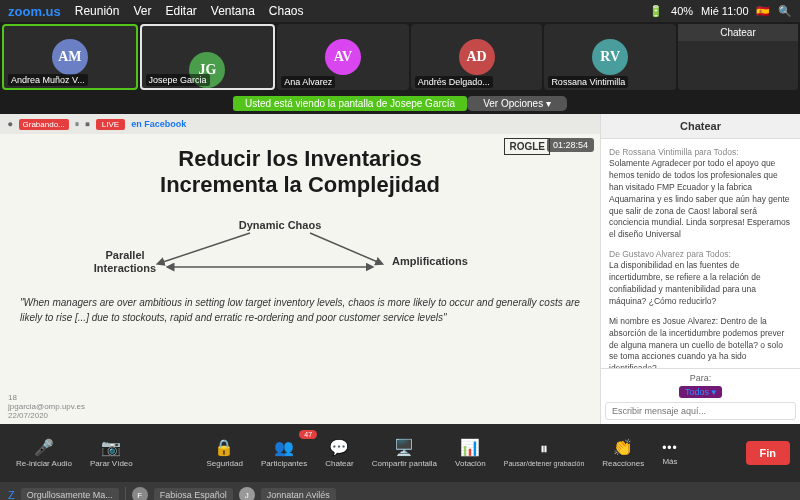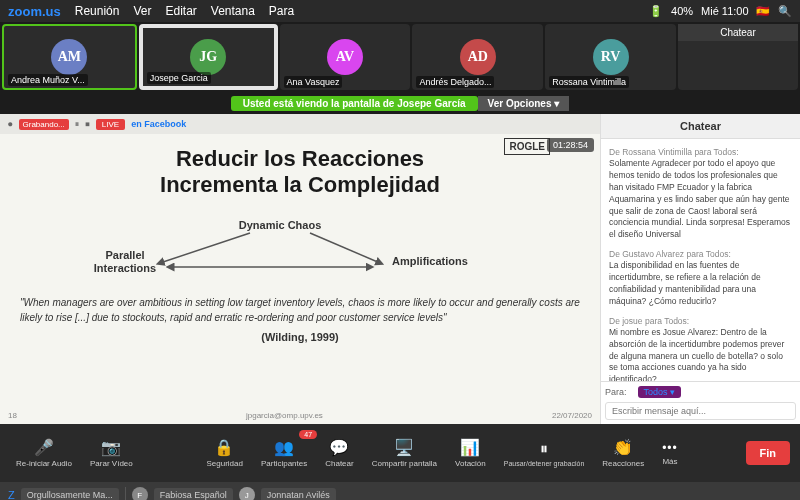--- a/index.html
+++ b/index.html
@@ -78,35 +78,34 @@
       text-align: center;
     }
 
     
     .notification-bar {
       height: 22px;
       background: #1c1c1c;
       display: flex;
       align-items: center;
       justify-content: center;
-      font-weight: bold;
     }
     .notification-green {
       background: #52c41a;
       color: #fff;
       font-size: 10px;
       padding: 2px 12px;
       border-radius: 3px;
     }
     .notification-btn {
       background: #555;
       color: #fff;
       font-size: 10px;
-      padding: 2px 10px;
-      border-radius: 0;
+      padding: 2px 16px;
+      border-radius: 5px;
       cursor: pointer;
     }
 
     
     .main-area {
       display: flex;
       height: 310px;
     }
 
     
@@ -178,24 +177,24 @@
       font-weight: bold;
       color: #333;
       text-align: center;
     }
     .slide-footer {
       position: absolute;
       bottom: 4px;
       left: 0;
       right: 0;
       display: flex;
-      justify-content: space-between;
       padding: 0 8px;
       font-size: 8px;
       color: #888;
+      flex-direction: column;
     }
     .timer-badge {
       position: absolute;
       top: 24px;
       right: 6px;
       background: rgba(0,0,0,0.6);
       color: #fff;
       font-size: 9px;
       padding: 2px 6px;
       border-radius: 3px;
@@ -321,43 +320,43 @@
   </style>
 </head>
 <body>
 
 <div class="menubar">
   <span class="menubar-logo">zoom.us</span>
   <span class="menubar-item">Reunión</span>
   <span class="menubar-item">Ver</span>
   <span class="menubar-item">Editar</span>
   <span class="menubar-item">Ventana</span>
-  <span class="menubar-item">Para</span>
+  <span class="menubar-item">Chaos</span>
   <div class="menubar-right">
     <span>🔋</span>
     <span>40%</span>
     <span>Mié 11:00</span>
     <span>🇪🇸</span>
     <span>🔍</span>
   </div>
 </div>
 
 <div class="top-bar">
 
   <div class="participant-thumb" style="border: 2px solid #52c41a;">
     <div class="avatar-circle" style="background:#6b7fc4;">AM</div>
     <span class="name-label">Andrea Muñoz V...</span>
   </div>
-  <div class="participant-thumb" style="border: 4px solid #e5e5e5;">
+  <div class="participant-thumb" style="border: 2px solid #e5e5e5; align-items: flex-end;">
     <div class="avatar-circle" style="background:#4a9d4a;">JG</div>
     <span class="name-label">Josepe Garcia</span>
   </div>
   <div class="participant-thumb">
     <div class="avatar-circle" style="background:#d946ef;">AV</div>
-    <span class="name-label">Ana Vasquez</span>
+    <span class="name-label">Ana Alvarez</span>
   </div>
   <div class="participant-thumb">
     <div class="avatar-circle" style="background:#c44a4a;">AD</div>
     <span class="name-label">Andrés Delgado...</span>
   </div>
   <div class="participant-thumb">
     <div class="avatar-circle" style="background:#4a9d9d;">RV</div>
     <span class="name-label">Rossana Vintimilla</span>
   </div>
   <div class="chat-thumb">
@@ -380,21 +379,21 @@
       <span>⏹</span>
       <span class="live-badge">LIVE</span>
       <span class="fb-badge">en Facebook</span>
     </div>
 
     <div class="timer-badge">01:28:54</div>
     <div class="rogle-logo">ROGLE</div>
 
     <div class="slide-content">
       <div class="slide-title">
-        <span>Reducir los Reacciones</span><br>
+        <span>Reducir los Inventarios</span><br>
         <span>Incrementa la Complejidad</span>
       </div>
 
       <div class="diagram-area">
         <svg class="diagram-svg" viewBox="0 0 500 70">
 
           <text x="230" y="14" font-size="11" font-weight="bold" fill="#333" text-anchor="middle">Dynamic Chaos</text>
 
           <text x="75" y="44" font-size="11" font-weight="bold" fill="#333" text-anchor="middle">Parallel</text>
           <text x="75" y="57" font-size="11" font-weight="bold" fill="#333" text-anchor="middle">Interactions</text>
@@ -410,21 +409,20 @@
               <path d="M0,0 L6,3 L0,6 Z" fill="#555"></path>
             </marker>
             <marker id="arr2" markerWidth="6" markerHeight="6" refX="3" refY="3" orient="auto-start-reverse">
               <path d="M0,0 L6,3 L0,6 Z" fill="#555"></path>
             </marker>
           </defs>
         </svg>
       </div>
 
       <div class="quote-text">"When managers are over ambitious in setting low target inventory levels, chaos is more likely to occur and generally costs are likely to rise [...] due to stockouts, rapid and erratic re-ordering and poor customer service levels"</div>
-      <div class="citation">(Wilding, 1999)</div>
     </div>
 
     <div class="slide-footer">
       <span>18</span>
       <span>jpgarcia@omp.upv.es</span>
       <span>22/07/2020</span>
     </div>
   </div>
 
   <div class="chat-panel">
@@ -441,39 +439,35 @@
 
       <div class="chat-msg">
         <div class="sender">
           <span>De Gustavo Alvarez</span>
           <span>para Todos:</span>
         </div>
         <div class="text">La disponibilidad en las fuentes de incertidumbre, se refiere a la relación de confiabilidad y mantenibilidad para una máquina? ¿Cómo reducirlo?</div>
       </div>
 
       <div class="chat-msg">
-        <div class="sender">
-          <span>De josue</span>
-          <span>para Todos:</span>
-        </div>
         <div class="text">Mi nombre es Josue Alvarez: Dentro de la absorción de la incertidumbre podemos prever de alguna manera un cuello de botella? o solo se toma acciones cuando ya ha sido identificado?</div>
       </div>
 
       <div class="chat-msg">
         <div class="sender">
           <span>De Gabriela Gómez Galán</span>
           <span>para Todos:</span>
         </div>
         <div class="text">Felicidades JosePe por la charla y sobre todo por poner énfasis en el aspecto social. Como se podría saber cual es el nivel de inventario óptimo?</div>
       </div>
 
     </div>
 
     <div style="border-top:1px solid #ddd; padding:4px;">
-      <div style="font-size:9px; color:#666; margin-bottom:2px; display:flex; align-items:center; gap:11px;">
+      <div style="font-size:9px; color:#666; margin-bottom:2px; display:flex; align-items:center; gap:3px;flex-direction:column;">
         <span>Para:</span>
         <span style="background:#701a75; color:#2d8cff; padding:1px 6px; border-radius:3px; cursor:pointer;">Todos ▾</span>
       </div>
       <input type="text" style="width: 100%; border: 1px solid rgb(221, 221, 221); border-radius: 3px; font-size: 9px; padding: 3px 6px; outline: none;" placeholder="Escribir mensaje aquí...">
     </div>
   </div>
 
 </div>
 
 <div class="bottom-toolbar">

